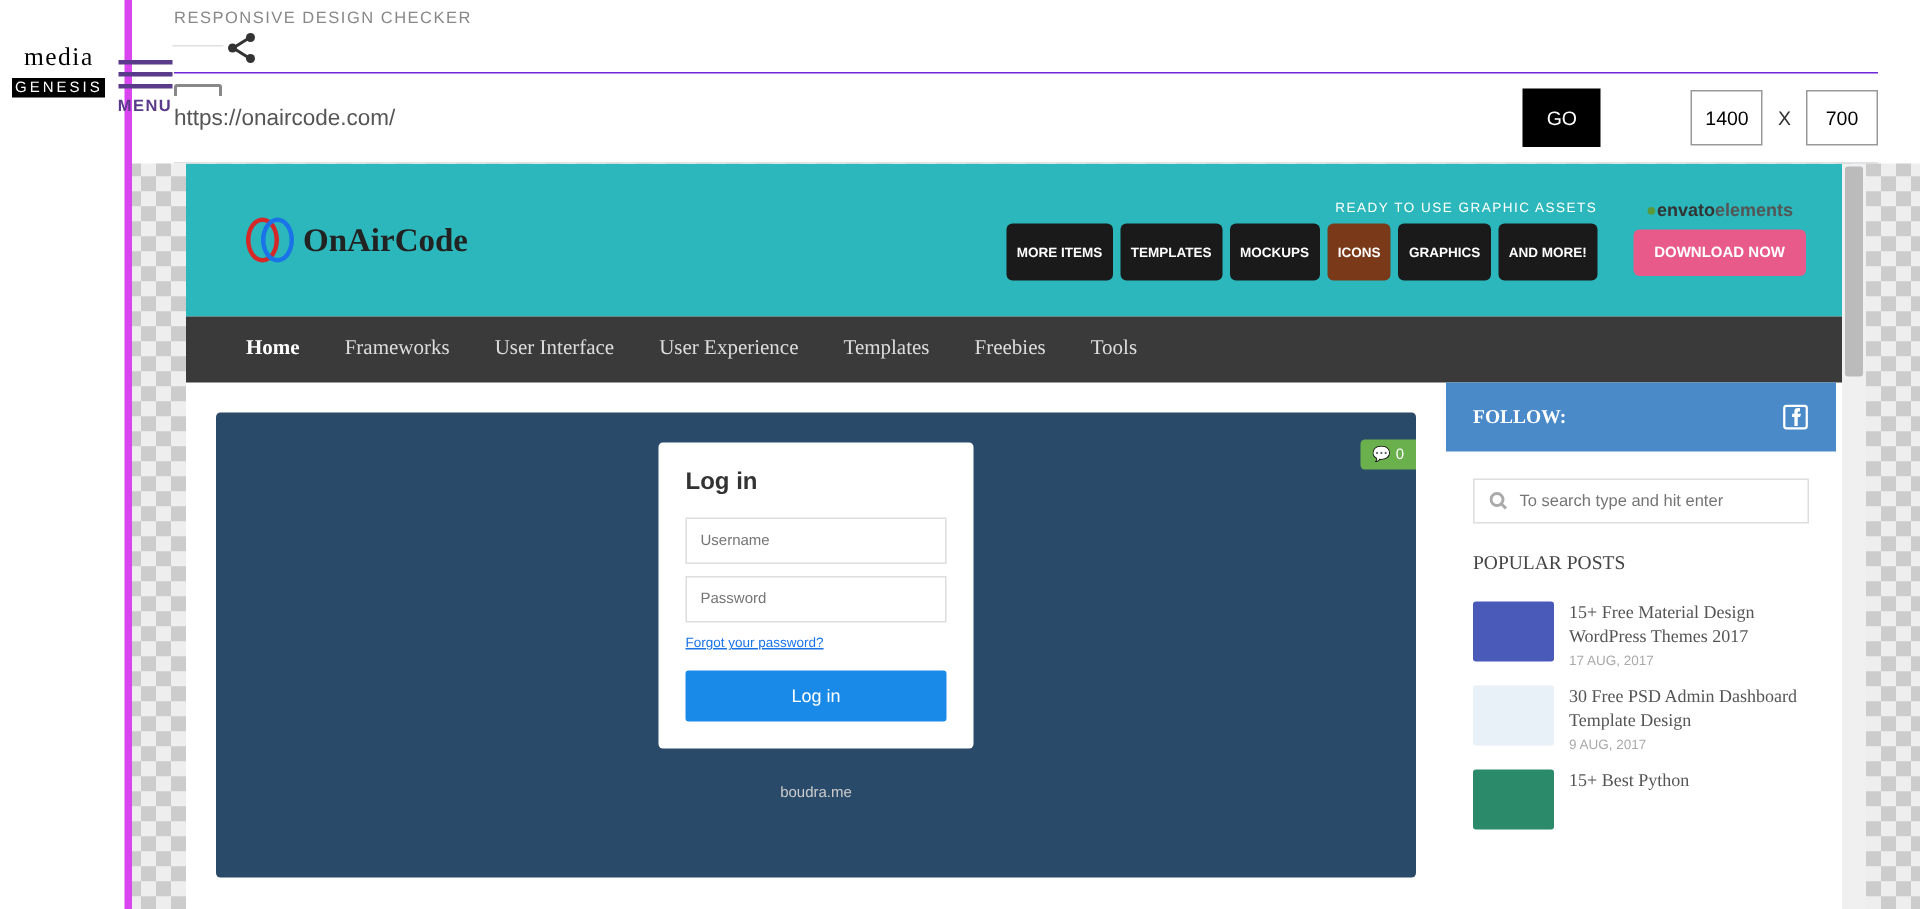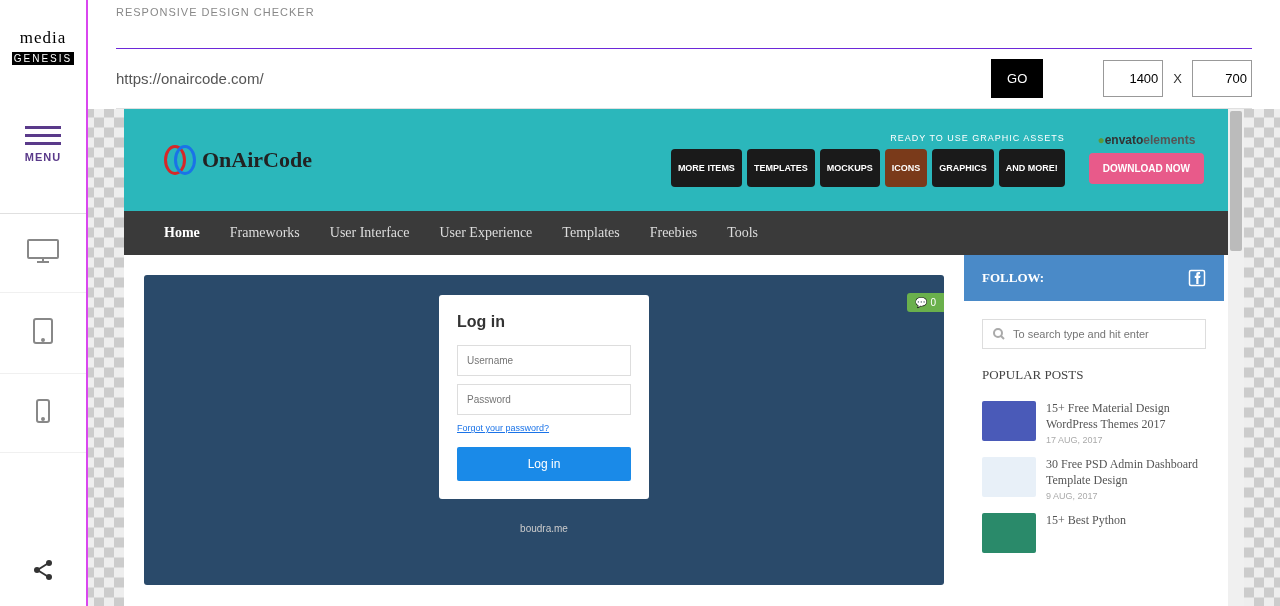--- a/index.html
+++ b/index.html
@@ -1,40 +1,40 @@
 <!DOCTYPE html>
 <html><head>
 <meta charset="utf-8">
 <style>
 * { margin: 0; padding: 0; box-sizing: border-box; }
 body { font-family: Arial, sans-serif; overflow: hidden; width: 1280px; height: 606px; }
 
 .app { display: flex; width: 1280px; height: 606px; }
 
-.left-sidebar { width: 88px; background: #fff; border-right: 2px solid #d946ef; display: flex; flex-direction: column; }
+.left-sidebar { width: 88px; background: #fff; border-right: 5px solid #d946ef; display: flex; flex-direction: row; }
 .logo-area { padding: 28px 8px 20px; text-align: center; }
 .logo-name { font-family: Georgia, serif; font-size: 17px; letter-spacing: 1px; }
 .logo-sub { background: #000; color: #fff; font-size: 10px; letter-spacing: 2px; padding: 1px 2px; display: inline-block; }
 .menu-btn { margin: 40px auto 20px; text-align: center; cursor: pointer; }
 .menu-lines { width: 36px; margin: 0 auto 6px; }
 .menu-lines span { display: block; height: 3px; background: #5a3a8a; margin-bottom: 5px; }
 .menu-label { color: #5a3a8a; font-size: 11px; font-weight: bold; letter-spacing: 1px; text-align: center; }
 .device-icons { border-top: 1px solid #e0e0e0; margin-top: 30px; }
 .device-icon { padding: 24px 0; text-align: center; cursor: pointer; border-bottom: 1px solid #f0f0f0; }
 .device-icon svg { fill: none; stroke: #888; stroke-width: 2; }
 .spacer { flex: 1; }
 .share-icon { padding: 20px 0; text-align: center; cursor: pointer; }
 
 .main { flex: 1; display: flex; flex-direction: column; }
 .top-bar { padding: 6px 28px 0; }
 .top-label { color: #888; font-size: 11px; letter-spacing: 1px; margin-bottom: 4px; }
 .controls { display: flex; align-items: center; gap: 10px; border-top: 1px solid #6d28d9; border-bottom: 1px solid #e0e0e0; padding: 10px 0; margin-top: 30px; }
 .url-input { flex: 1; border: none; font-size: 15px; color: #555; outline: none; padding: 6px 0; }
 .go-btn { background: #000; color: #fff; border: none; padding: 12px 16px; font-size: 13px; cursor: pointer; }
-.dim-input { width: 60px; border: 1px solid #999; text-align: right; font-size: 13px; padding: 10px 4px; }
+.dim-input { width: 48px; border: 1px solid #999; text-align: center; font-size: 13px; padding: 10px 4px; }
 .dim-x { font-size: 13px; color: #333; }
 
 .viewport-wrap { flex: 1; background: repeating-conic-gradient(#ccc 0% 25%, #eee 0% 50%) 50% / 20px 20px; position: relative; overflow: hidden; display: flex; justify-content: center; }
 .viewport { width: 1120px; height: 100%; background: #fff; position: relative; overflow: hidden; }
 .scrollbar-fake { position: absolute; right: 0; top: 0; bottom: 0; width: 16px; background: #f0f0f0; }
 .scrollbar-thumb { width: 12px; margin: 2px auto; height: 140px; background: #bbb; border-radius: 2px; }
 
 .site-header { background: #2bb7bb; padding: 24px 40px; display: flex; align-items: center; gap: 20px; }
 .site-logo { display: flex; align-items: center; }
 .logo-circles { display: flex; margin-right: 6px; }

